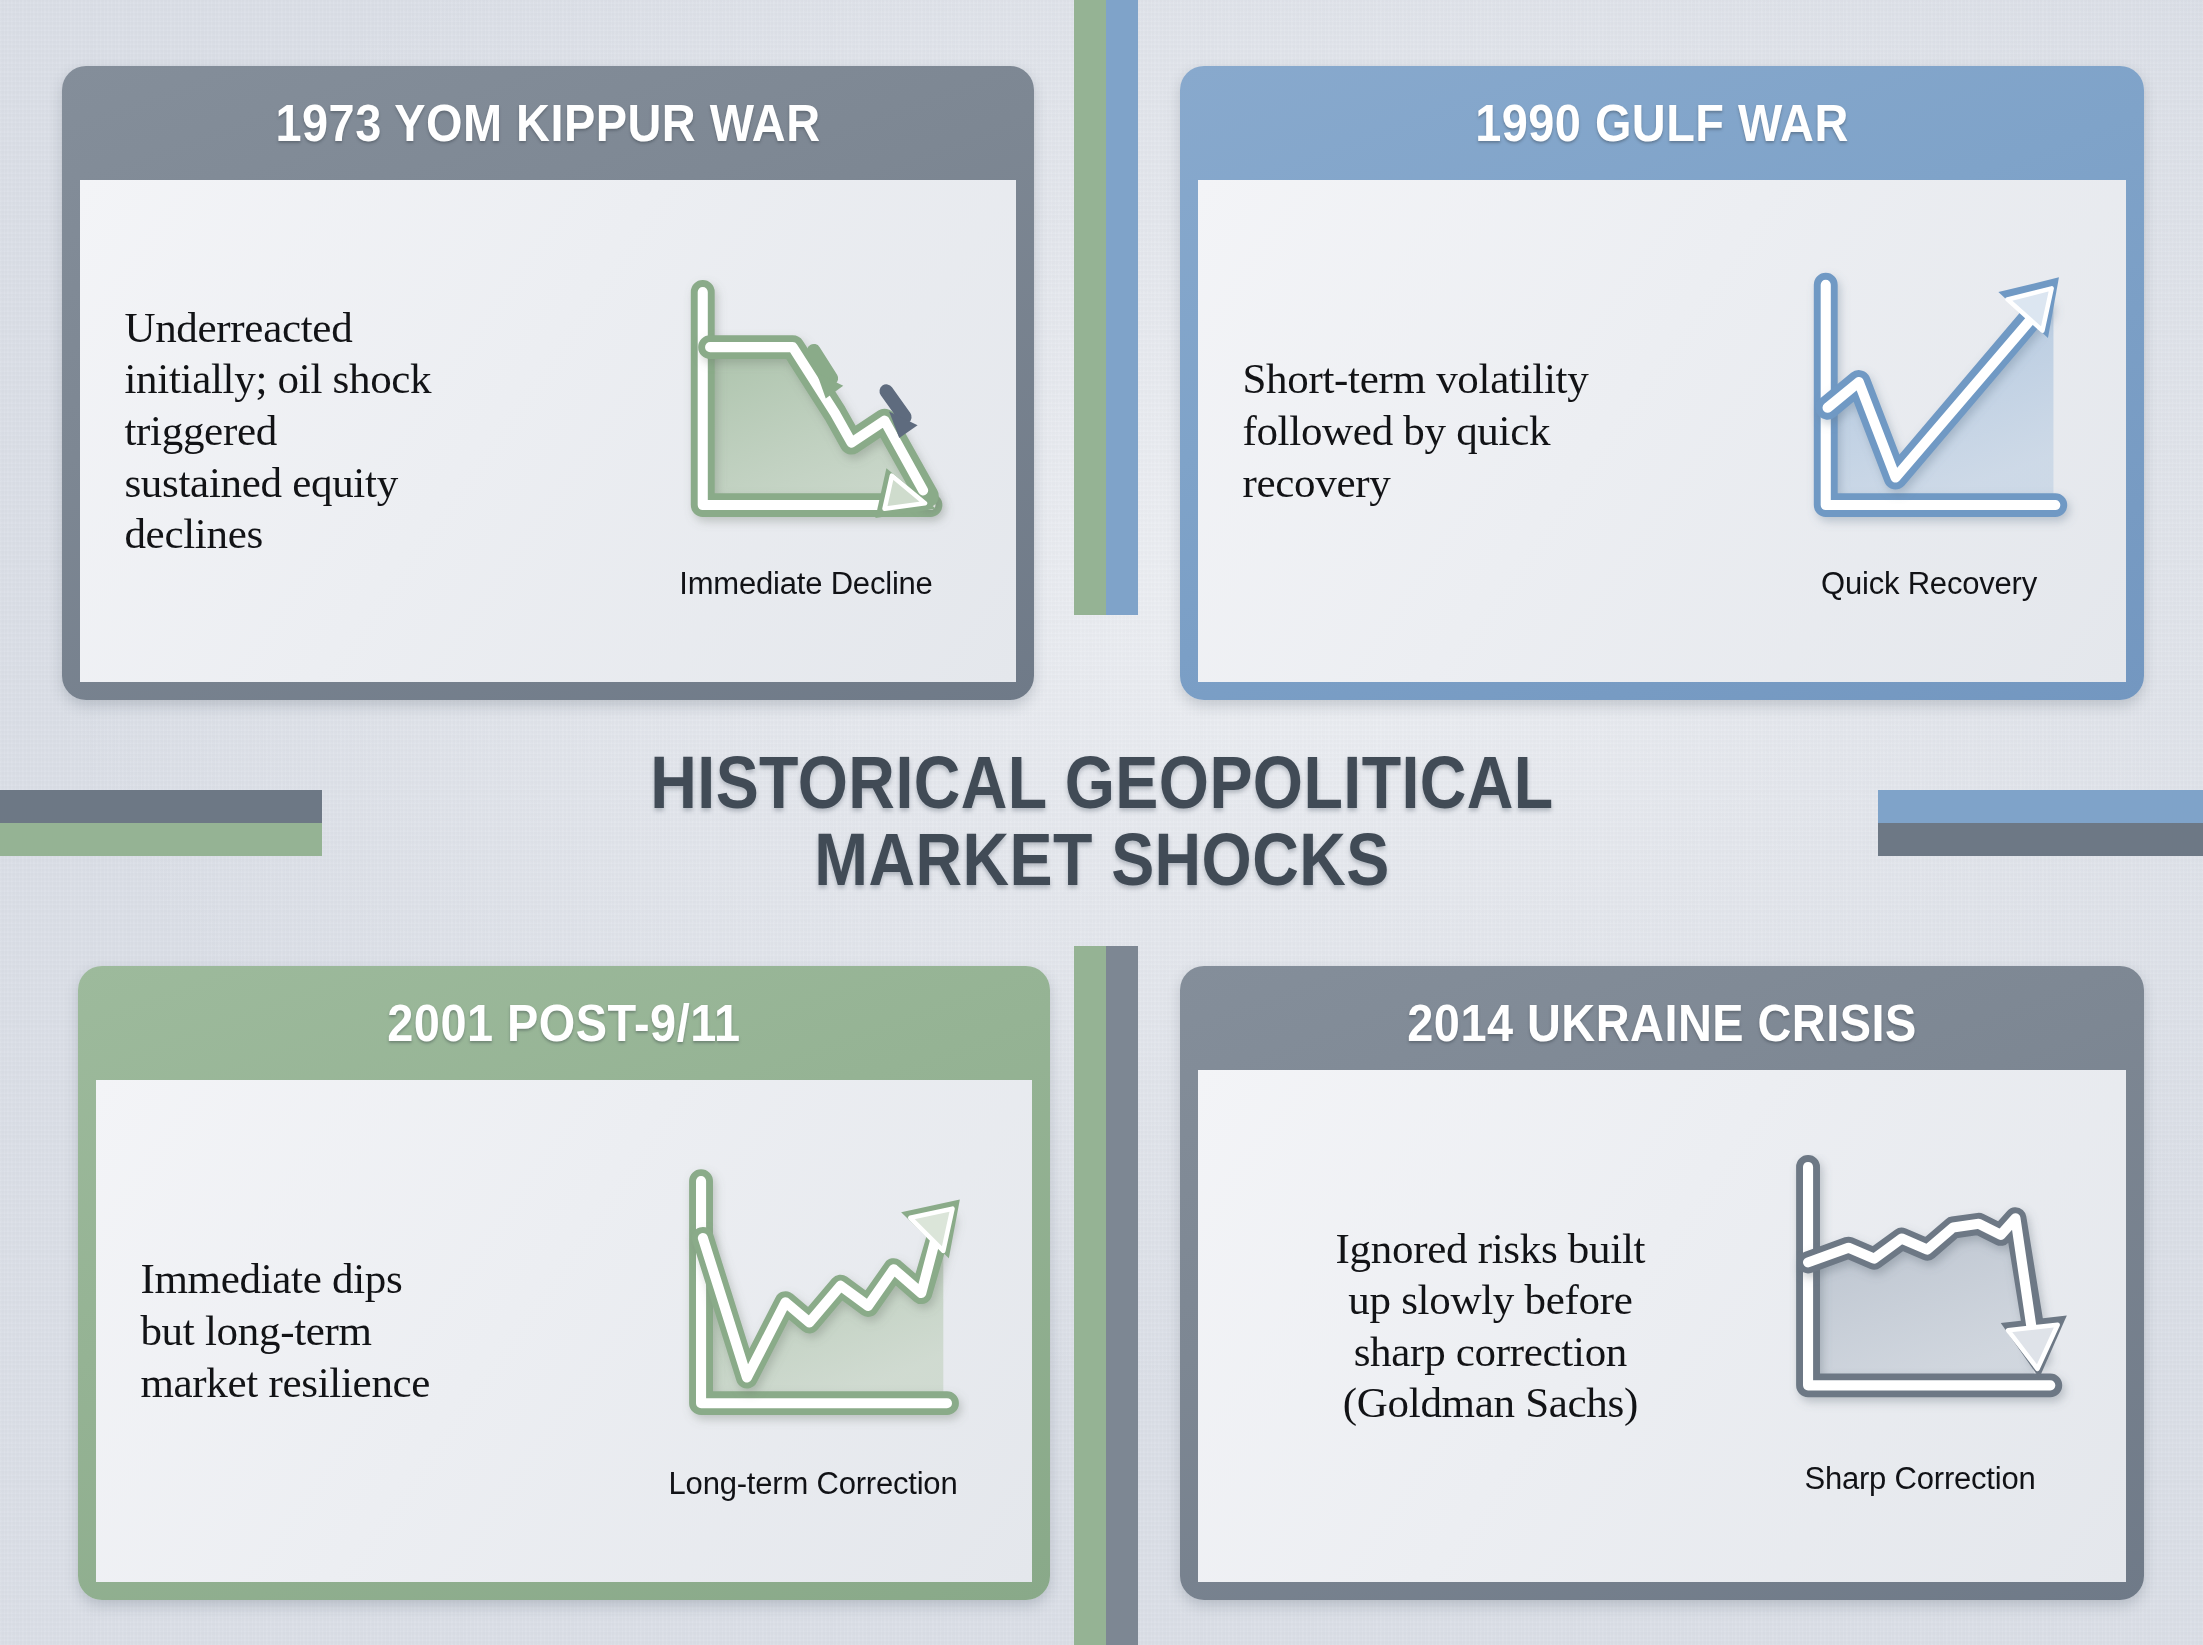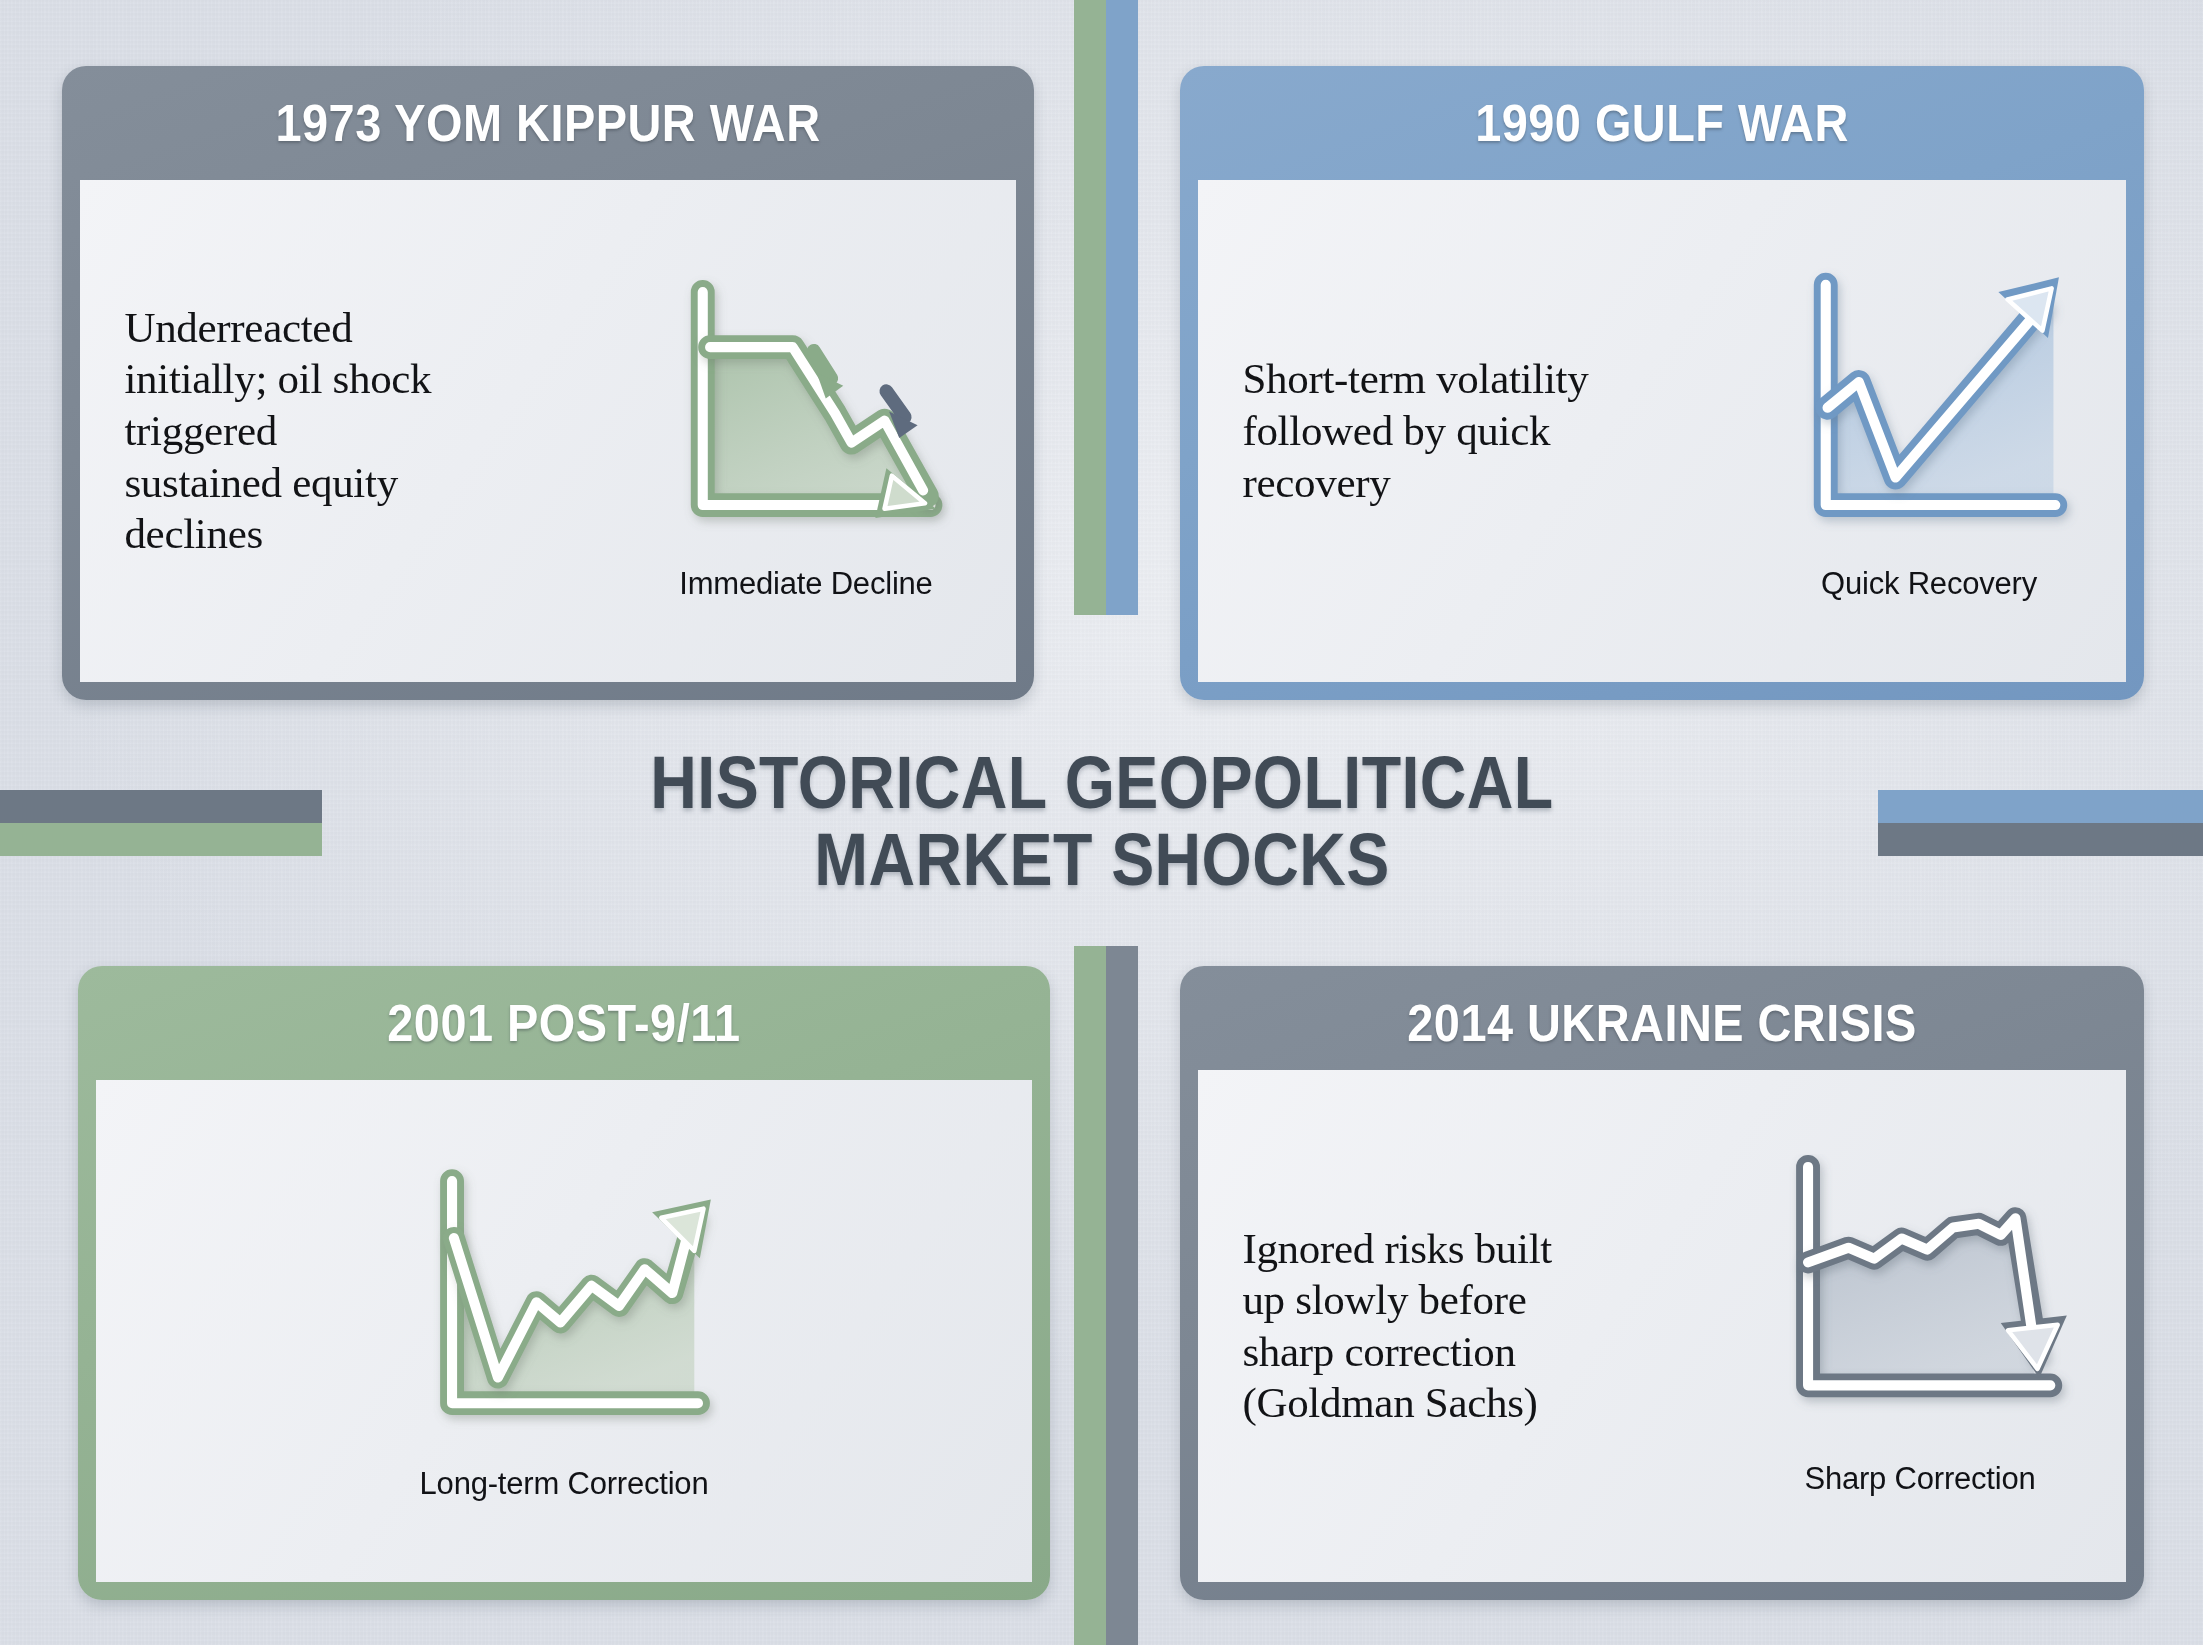--- a/index.html
+++ b/index.html
@@ -222,20 +222,23 @@
         </svg>
         <div class="icon-cap">Quick Recovery</div>
       </div>
     </div>
   </div>
 
   <div class="panel" style="left:78px; top:957px; width:972px; height:634px;
               background:linear-gradient(160deg,#9dba9c 0%,#95b394 40%,#89a989 100%);">
     <div class="hdr" style="height:114px;">2001 POST-9/11</div>
     <div class="body" style="top:114px; padding:0 24px;">
+      <div class="desc" style="flex:0 0 478px; padding-left:20px;">Immediate dips
+but long-term
+market resilience</div>
       <div class="icon-col" style="flex:1;">
         <svg width="312" height="303" viewBox="0 0 340 330">
           <defs>
             <linearGradient id="g3fill" x1="0" y1="0" x2="0.5" y2="1">
               <stop offset="0%" stop-color="#a9c1a8" stop-opacity=".9"></stop>
               <stop offset="100%" stop-color="#c6d4c4" stop-opacity=".7"></stop>
             </linearGradient>
             <filter id="sh3" x="-25%" y="-25%" width="160%" height="160%">
               <feDropShadow dx="3" dy="5" stdDeviation="5" flood-color="#6f7a6e" flood-opacity="0.35"></feDropShadow>
             </filter>
@@ -248,21 +251,21 @@
           <path d="M266,58 L330,44 L318,108 Z" fill="#8aab89"></path>
           <path d="M50,86 L98,238 L140,156 L166,178 L200,138 L230,160 L258,120 L288,146 L308,70" fill="none" stroke="#ffffff" stroke-width="11" stroke-linejoin="round" stroke-linecap="round"></path>
           <path d="M276,64 L322,54 L312,100 Z" fill="#dbe5d9" stroke="#ffffff" stroke-width="5" stroke-linejoin="round"></path>
         </svg>
         <div class="icon-cap">Long-term Correction</div>
       </div>
     </div>
   </div>
 
   <div class="panel" style="left:1180px; top:957px; width:964px; height:634px;
-              background:linear-gradient(160deg,#848e9a 0%,#7d8793 40%,#6f7a88 100%);">
+              background:linear-gradient(160deg,#848e9a 0%,#7d8793 40%,#6f7a88 100%);text-align:center;">
     <div class="hdr" style="height:114px;">2014 UKRAINE CRISIS</div>
     <div class="body" style="top:104px; padding:16px 24px;">
       <div class="desc" style="flex:0 0 496px; padding-left:20px;">Ignored risks built
 up slowly before
 sharp correction
 (Goldman Sachs)</div>
       <div class="icon-col" style="flex:1;">
         <svg width="312" height="303" viewBox="0 0 340 330">
           <defs>
             <linearGradient id="g4fill" x1="0" y1="0" x2="0.5" y2="1">

